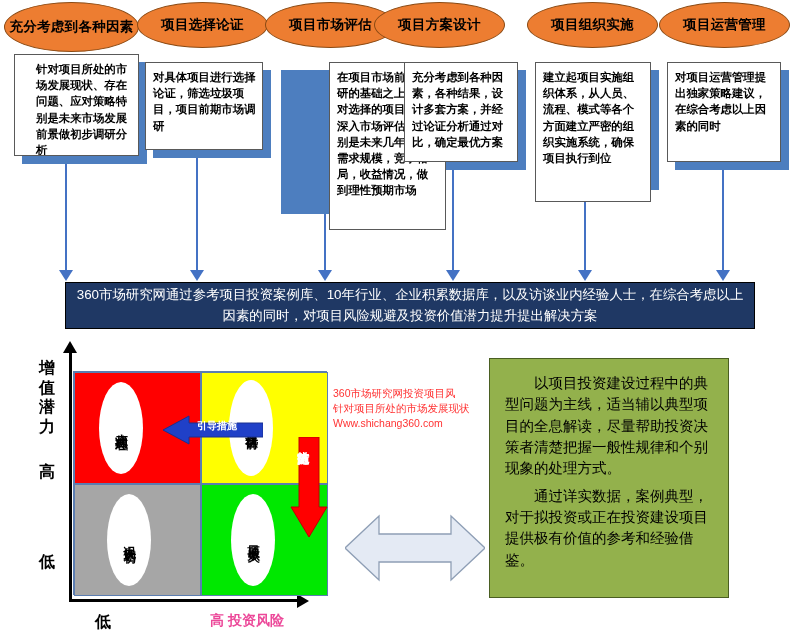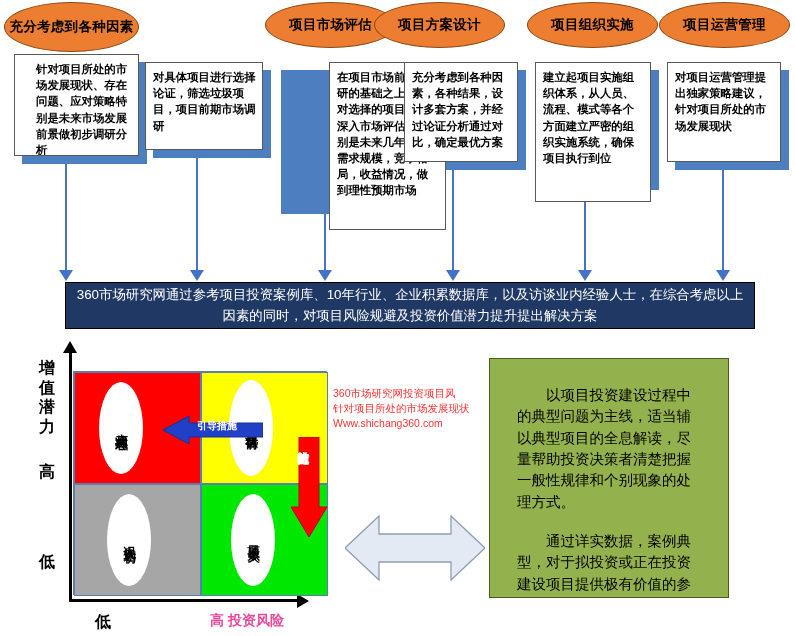--- a/index.html
+++ b/index.html
@@ -274,41 +274,44 @@
     border: 1.3px solid #4A5E22;
     box-sizing: border-box;
     padding: 8px 9px 6px 9px;
     font-family: "Liberation Serif", "DejaVu Serif", serif;
     font-size: 14.5px;
     line-height: 1.47;
     color: #000000;
     z-index: 4;
     overflow: hidden;
   }
-  .green-box p { margin: 18px; text-indent: 2em; }
+  .green-box p { margin: 6px; text-indent: 2em; }
 </style>
 </head>
 <body>
 
 <div class="stage">
 
   <div class="card-shadow" style="left:22px; top:62px; width:125px; height:102px;"></div>
   <div class="card" style="left:14px; top:54px; width:125px; height:102px;padding-left:21px;">
     <span>针对项目所处的市场发展现状、存在问题、应对策略特别是未来市场发展前景做初步调研分析</span>
   </div>
   <div class="ellipse" style="left:4px; width:135px; height:50px;">
     <span>充分考虑到各种因素</span>
   </div>
   <div class="conn-line" style="left:65px; top:156px; height:116px;"></div>
   <div class="conn-head" style="left:59px; top:270px;"></div>
 
   <div class="card-shadow" style="left:153px; top:70px; width:118px; height:88px;"></div>
   <div class="card" style="left:145px; top:62px; width:118px; height:88px;">
     <span>对具体项目进行选择论证，筛选垃圾项目，项目前期市场调研</span>
   </div>
+  <div class="ellipse" style="left:137px; width:131px; height:46px;">
+    <span>项目选择论证</span>
+  </div>
   <div class="conn-line" style="left:196px; top:150px; height:122px;"></div>
   <div class="conn-head" style="left:190px; top:270px;"></div>
 
   <div class="card-shadow" style="left:281px; top:70px; width:117px; height:144px;"></div>
   <div class="card" style="left:285px; top:62px; width:117px; height:168px;margin-left:44px;">
     <span>在项目市场前期调研的基础之上，针对选择的项目进行深入市场评估，特别是未来几年市场需求规模，竞争格局，收益情况，做到理性预期市场</span>
   </div>
   <div class="ellipse" style="left:265px; width:131px; height:46px;">
     <span>项目市场评估</span>
   </div>
@@ -330,21 +333,21 @@
     <span>建立起项目实施组织体系，从人员、流程、模式等各个方面建立严密的组织实施系统，确保项目执行到位</span>
   </div>
   <div class="ellipse" style="left:527px; width:131px; height:46px;">
     <span>项目组织实施</span>
   </div>
   <div class="conn-line" style="left:584px; top:182px; height:90px;"></div>
   <div class="conn-head" style="left:578px; top:270px;"></div>
 
   <div class="card-shadow" style="left:675px; top:70px; width:114px; height:100px;"></div>
   <div class="card" style="left:667px; top:62px; width:114px; height:100px;">
-    <span>对项目运营管理提出独家策略建议，针对项目所处的市场发展现状</span>
+    <span>对项目运营管理提出独家策略建议，在综合考虑以上因素的同时</span>
   </div>
   <div class="ellipse" style="left:659px; width:131px; height:46px;">
     <span>项目运营管理</span>
   </div>
   <div class="conn-line" style="left:722px; top:162px; height:110px;"></div>
   <div class="conn-head" style="left:716px; top:270px;"></div>
 
   <div class="banner">
     <span>360市场研究网通过参考项目投资案例库、10年行业、企业积累数据库，以及访谈业内经验人士，在综合考虑以上因素的同时，对项目风险规避及投资价值潜力提升提出解决方案</span>
   </div>

